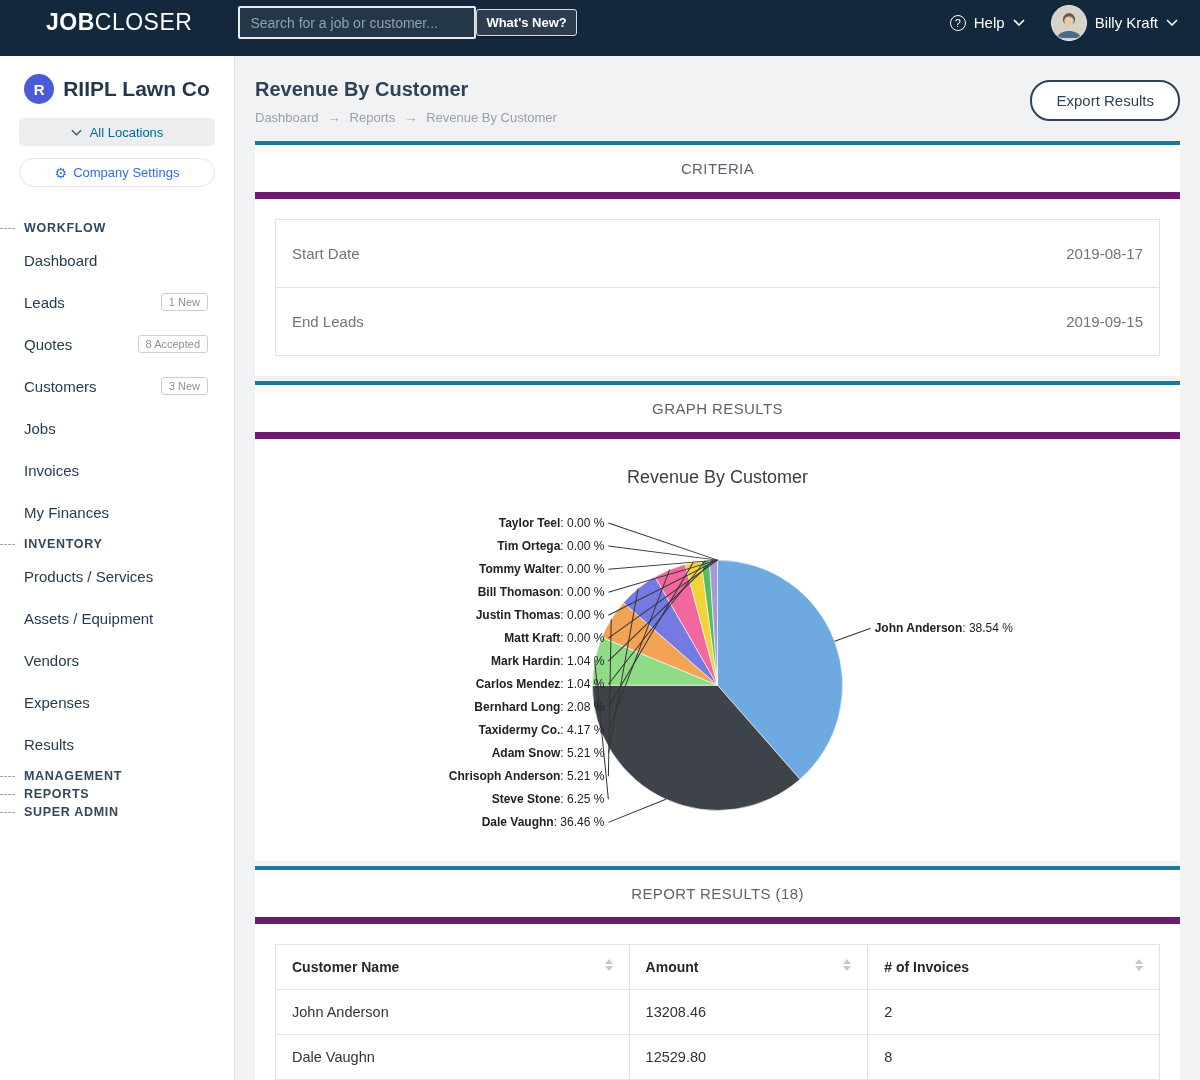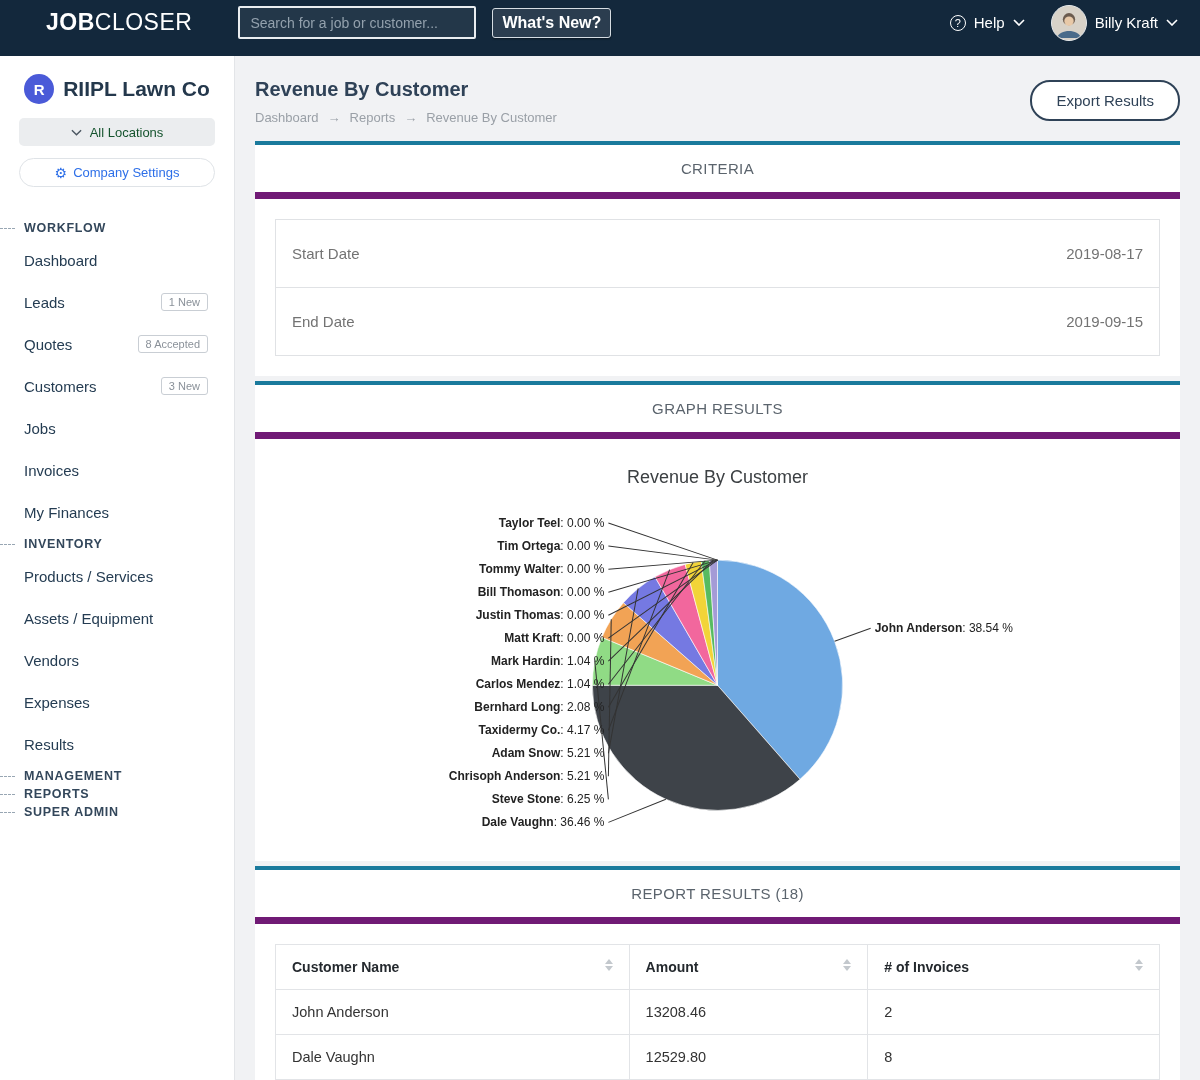--- a/index.html
+++ b/index.html
@@ -7,33 +7,33 @@
   body { font-family:"Liberation Sans", sans-serif; background:#f1f2f4; color:#333; }
   .app { display:grid; grid-template-rows:56px 1fr; grid-template-columns:235px 1fr; width:1200px; height:1080px; }
 
   
   .navbar { grid-column:1 / -1; background:#13283c; display:flex; align-items:center; padding:0 22px 11px 46px; color:#fff; }
   .brand { font-size:23px; letter-spacing:.5px; cursor:pointer; white-space:nowrap; }
   .brand-bold { font-weight:800; }
   .brand-light { font-weight:300; }
   .nav-search { margin-left:46px; width:238px; height:33px; background:rgba(255,255,255,.07); border:2px solid #e9edf0; border-radius:2px; color:#d7dee4; font-size:14px; padding:0 10px; font-family:inherit; }
   .nav-search::placeholder { color:#93a1ad; }
-  .whats-new { margin-left:16px; background:rgba(255,255,255,.10); border:1px solid #d5dce2; border-radius:3px; color:#fff; font-weight:bold; font-size:16px; padding:5px 9px; box-shadow:0 1px 2px rgba(0,0,0,.45); cursor:pointer; font-family:inherit; }
+  .whats-new { margin-left:0; background:rgba(255,255,255,.10); border:1px solid #d5dce2; border-radius:3px; color:#fff; font-weight:bold; font-size:13px; padding:5px 9px; box-shadow:0 1px 2px rgba(0,0,0,.45); cursor:pointer; font-family:inherit; }
   .nav-right { margin-left:auto; display:flex; align-items:center; gap:26px; }
   .help-group, .user-group { display:flex; align-items:center; gap:8px; font-size:15px; cursor:pointer; }
   .help-circle { width:16px; height:16px; border:1px solid #fff; border-radius:50%; font-size:11px; display:grid; place-items:center; }
   .chev { display:block; }
   .avatar { width:36px; height:36px; border-radius:50%; overflow:hidden; background:#cfd3d6; border:1px solid #e7eaec; display:block; }
 
   
   .sidebar { background:#fff; border-right:1px solid #e3e5e8; padding-top:16px; overflow:hidden; }
   .company-row { display:flex; align-items:center; justify-content:center; gap:9px; margin-top:2px; }
   .company-logo { width:30px; height:30px; border-radius:50%; background:#4a5ad8; color:#fff; font-weight:bold; font-size:15px; display:grid; place-items:center; }
   .company-name { font-size:21px; color:#24384c; font-weight:600; }
-  .locations-pill { margin:14px auto 0; width:196px; height:28px; background:#ebedef; border-radius:5px; display:flex; align-items:center; justify-content:center; gap:8px; font-size:13px; color:#14532d; cursor:pointer; }
+  .locations-pill { margin:14px auto 0; width:196px; height:28px; background:#ebedef; border-radius:5px; display:flex; align-items:center; justify-content:center; gap:8px; font-size:13px; color:#0369a1; cursor:pointer; }
   .settings-btn { margin:12px auto 0; width:196px; height:29px; border:1px solid #dfe3e7; border-radius:16px; background:#fff; color:#2d6fe8; font-size:13px; display:flex; align-items:center; justify-content:center; gap:6px; cursor:pointer; font-family:inherit; }
   .gear { font-size:14px; line-height:1; }
   .side-nav { margin-top:34px; }
   .side-section { display:flex; align-items:center; margin-top:4px; margin-bottom:4px; }
   .side-section .dash { width:15px; border-top:1px dashed #98a6b3; margin-right:9px; }
   .side-section-label { font-size:12.5px; font-weight:700; color:#33475b; letter-spacing:.7px; }
   .nav-item { height:42px; display:flex; align-items:center; padding:0 26px 0 24px; font-size:15px; color:#243c52; cursor:pointer; }
   .badge { margin-left:auto; font-size:11px; color:#8a9199; border:1px solid #c9ced4; border-radius:3px; padding:2px 7px; background:#fff; white-space:nowrap; }
 
   
@@ -198,21 +198,21 @@
     </div>
 
     <section class="card">
       <div class="card-header">CRITERIA</div>
       <div class="card-body">
           <div class="crit-row">
             <span>Start Date</span>
             <span>2019-08-17</span>
           </div>
           <div class="crit-row">
-            <span>End Date</span>
+            <span>End Leads</span>
             <span>2019-09-15</span>
           </div>
         </div>
     </section>
 
     <section class="card">
       <div class="card-header">GRAPH RESULTS</div>
       <div class="chart-wrap">
         <svg id="pie-svg" viewBox="0 0 924 410">
             <text x="462" y="40" text-anchor="middle" class="chart-title">Revenue By Customer</text>

